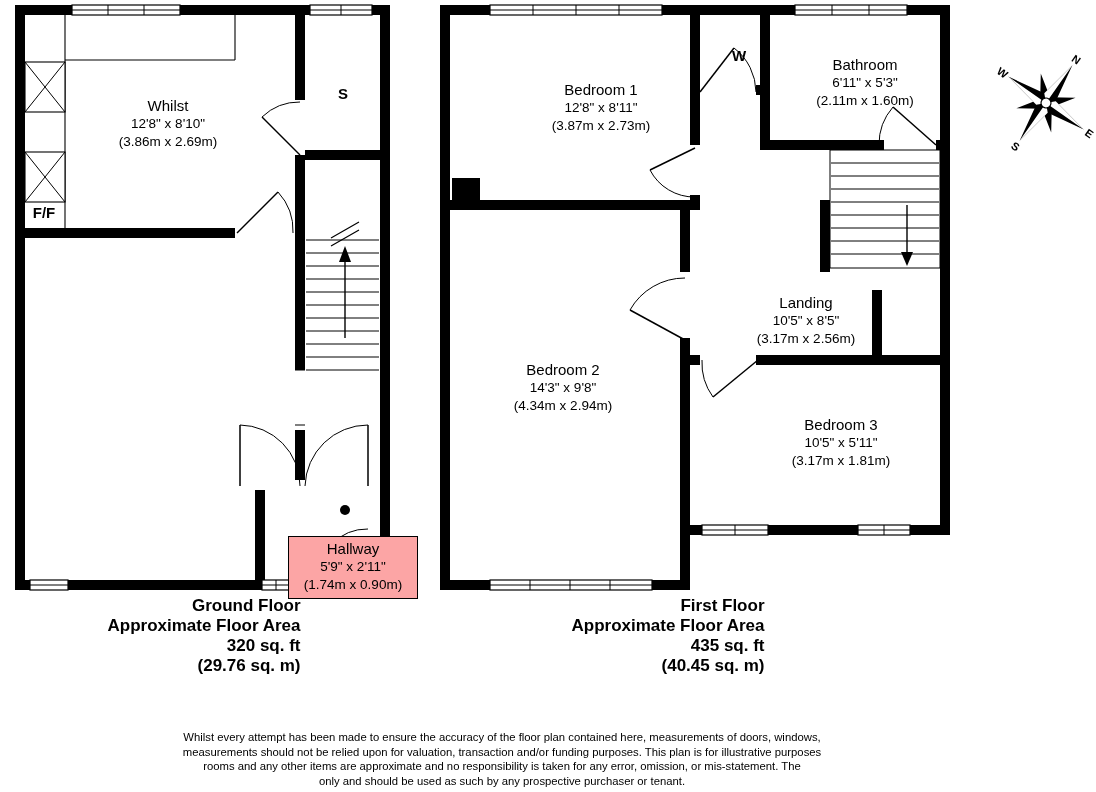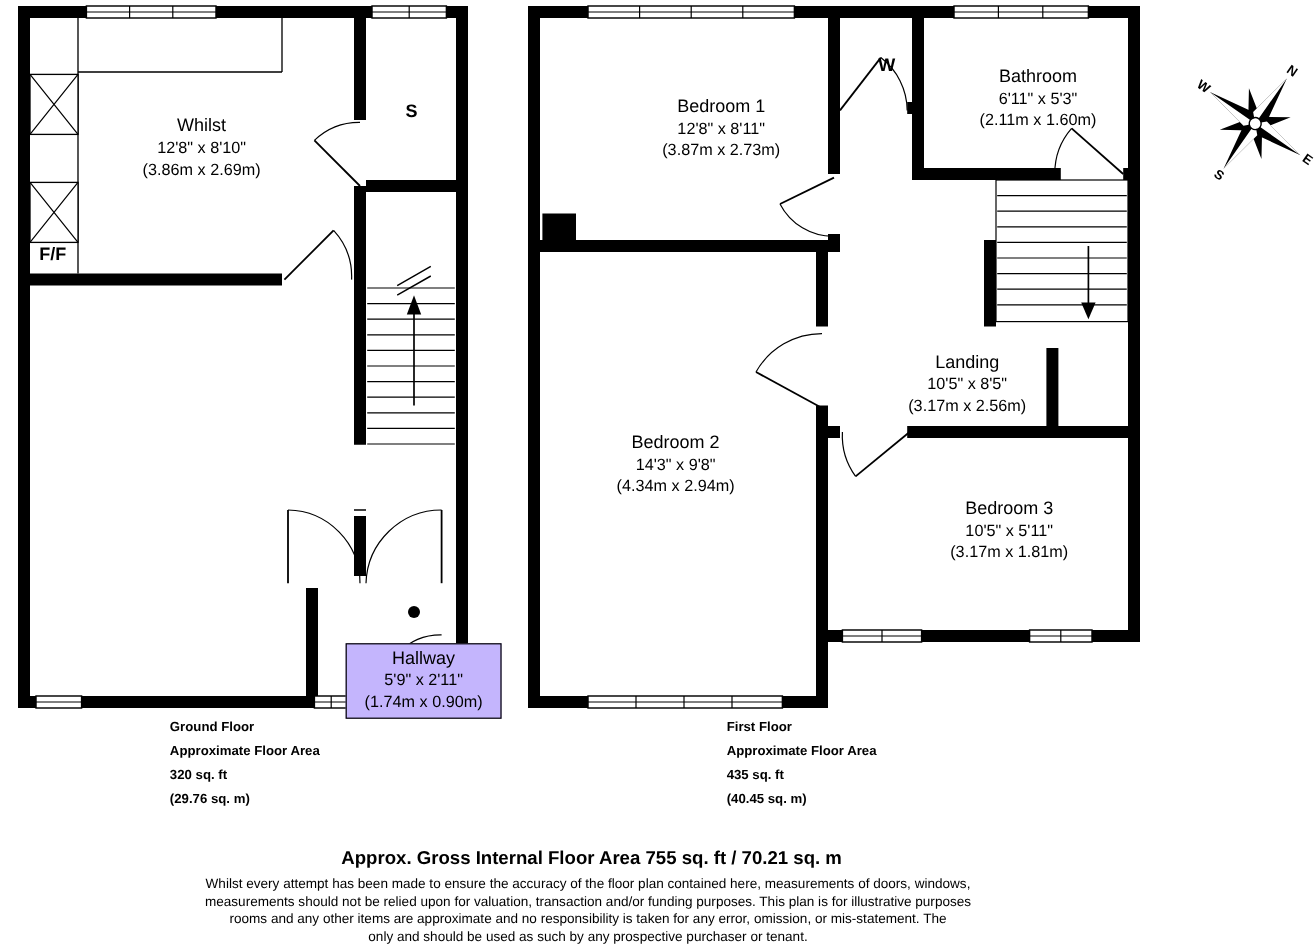--- a/index.html
+++ b/index.html
@@ -4,27 +4,27 @@
 <style>
   html,body{margin:0;padding:0;background:#fff;}
   .plan{position:relative;width:1096px;height:792px;background:#fff;
         font-family:"Liberation Sans",sans-serif;color:#000;overflow:hidden;}
   .plan svg{position:absolute;left:0;top:0;}
   .room-label{position:absolute;transform:translate(-50%,-50%);text-align:center;white-space:nowrap;}
   .rname{font-weight:normal;font-size:15px;line-height:19px;}
   .rdim{font-size:13.5px;line-height:18px;}
   .tag{position:absolute;transform:translate(-50%,-50%);font-weight:bold;font-size:15px;white-space:nowrap;}
   .tag-small{font-size:15px;text-align:right;}
-  .hallway-box{position:absolute;left:288px;top:536px;width:128px;background:#c4b5fd;
+  .hallway-box{position:absolute;left:288px;top:536px;width:128px;background:#fca5a5;
                border:1.5px solid #000;text-align:center;padding:2px 0 4px 0;}
-  .summary{position:absolute;transform:translate(-50%,0);text-align:left;
-           font-weight:bold;font-size:11px;line-height:20px;white-space:nowrap;}
+  .summary{position:absolute;transform:translate(-50%,0);text-align:right;
+           font-weight:bold;font-size:17px;line-height:20px;white-space:nowrap;}
   .gross{position:absolute;transform:translate(-50%,0);font-weight:bold;font-size:15.5px;white-space:nowrap;}
   .disclaimer{position:absolute;transform:translate(-50%,0);text-align:center;
-              font-size:11.3px;line-height:14.6px;white-space:nowrap;}
+              font-size:11.3px;line-height:14.6px;white-space:nowrap;margin-left:12px;}
 </style>
 </head>
 <body>
 
 <div class="plan">
 
   <svg width="1096" height="792" viewBox="0 0 1096 792">
 
     <g>
       <path fill="#000" d="
@@ -223,21 +223,20 @@
     <div>(29.76 sq. m)</div>
   </div>
 
   <div class="summary" style="left:668px;top:596px">
     <div>First Floor</div>
     <div>Approximate Floor Area</div>
     <div>435 sq. ft</div>
     <div>(40.45 sq. m)</div>
   </div>
 
-  <div class="gross" style="left:493px;top:707px">Approx. Gross Internal Floor Area 755 sq. ft / 70.21 sq. m</div>
 
   <div class="disclaimer" style="left:490px;top:730px">
     <div>Whilst every attempt has been made to ensure the accuracy of the floor plan contained here, measurements of doors, windows,</div>
     <div>measurements should not be relied upon for valuation, transaction and/or funding purposes. This plan is for illustrative purposes</div>
     <div>rooms and any other items are approximate and no responsibility is taken for any error, omission, or mis-statement. The</div>
     <div>only and should be used as such by any prospective purchaser or tenant.</div>
   </div>
 
 </div>
 

